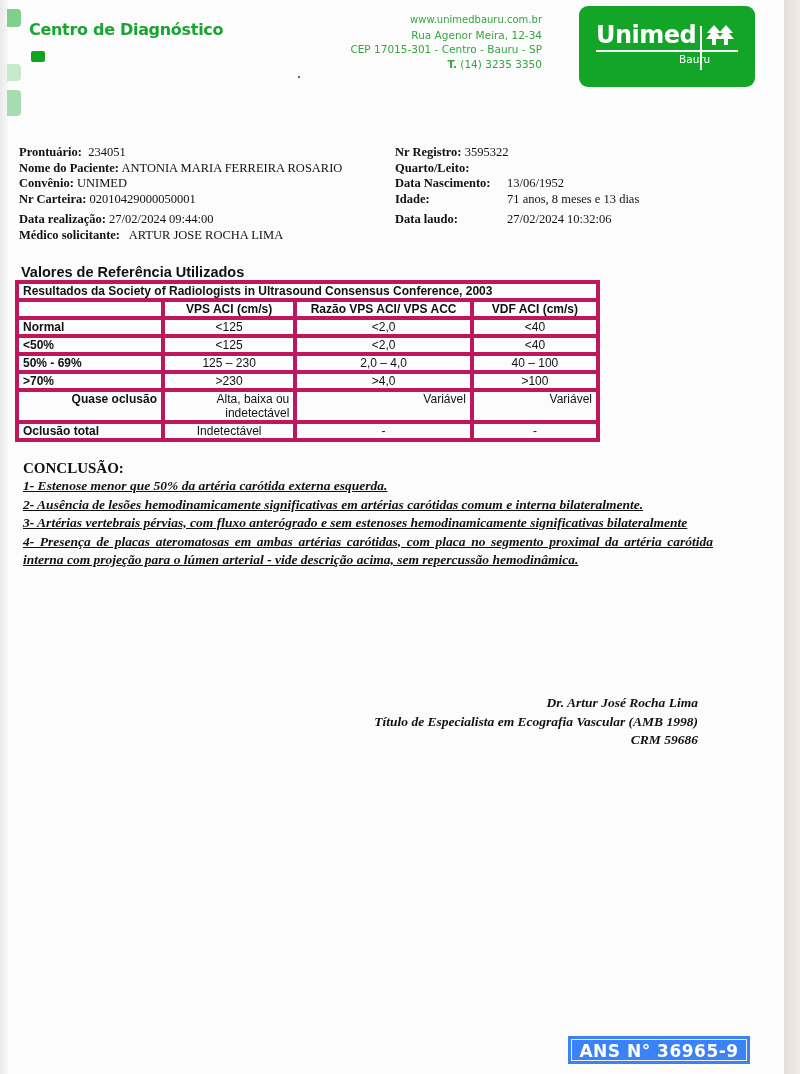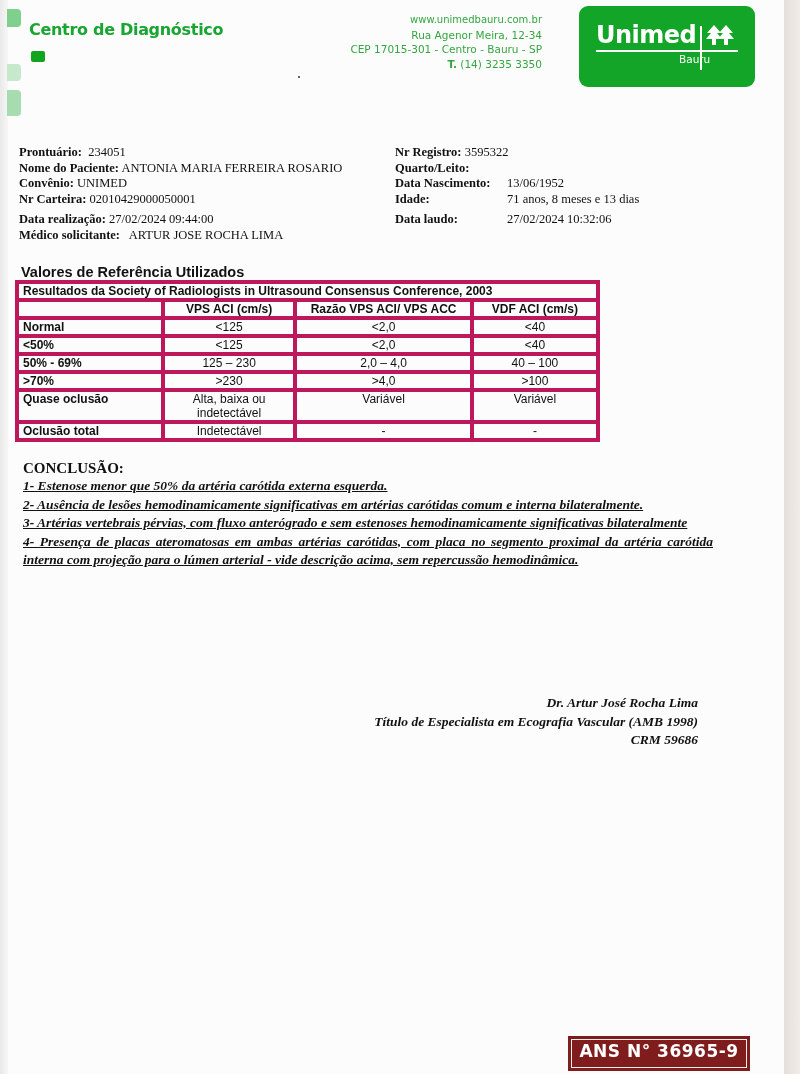--- a/index.html
+++ b/index.html
@@ -29,32 +29,32 @@
   .info b { font-weight:bold; }
 
   
   .ref-title { left:21px; top:264px; font-family:"Liberation Sans", sans-serif; font-weight:bold; font-size:14.5px; color:#111; }
   table.ref { position:absolute; left:15px; top:280px; width:585px; border-collapse:collapse; font-family:"Liberation Sans", sans-serif; font-size:12px; color:#111; }
   table.ref td, table.ref th { border:4px solid #be185d; padding:0 4px; height:15px; line-height:14px; }
   table.ref .cap { font-weight:bold; text-align:left; }
   table.ref th { font-weight:bold; text-align:center; }
   table.ref td.lbl { font-weight:bold; text-align:left; }
   table.ref td.c { text-align:center; vertical-align:top; }
-  table.ref tr.tall td { height:29px; }
+  table.ref tr.tall td { height:29px;text-align:right; }
 
   
   .concl-h { left:23px; top:460px; font-size:15px; font-weight:bold; }
   .concl { position:absolute; left:23px; top:477px; width:690px; font-size:13.5px; font-style:italic; font-weight:bold; line-height:18.5px; text-align:justify;text-decoration:underline; }
   .concl p { margin:0; }
 
   
   .sig { position:absolute; right:86px; top:694px; text-align:right; font-size:13.5px; font-style:italic; font-weight:bold; line-height:18.5px; }
 
   
-  .ans { left:568px; top:1036px; width:182px; height:35px; background:#7f1d1d; padding:3px; }
+  .ans { left:568px; top:1036px; width:182px; height:28px; background:#3b82f6; padding:3px; }
   .ans-inner { width:100%; height:100%; border:1.5px solid #eee; color:#fff; font-family:"DejaVu Sans", sans-serif; font-weight:bold; font-size:17px; line-height:23px; text-align:center; letter-spacing:0.5px; }
 
   .speck { position:absolute; width:2px; height:2px; background:#333; border-radius:50%; }
 </style>
 </head>
 <body>
 
 <div class="page">
 
   <div class="left-strip"></div>

